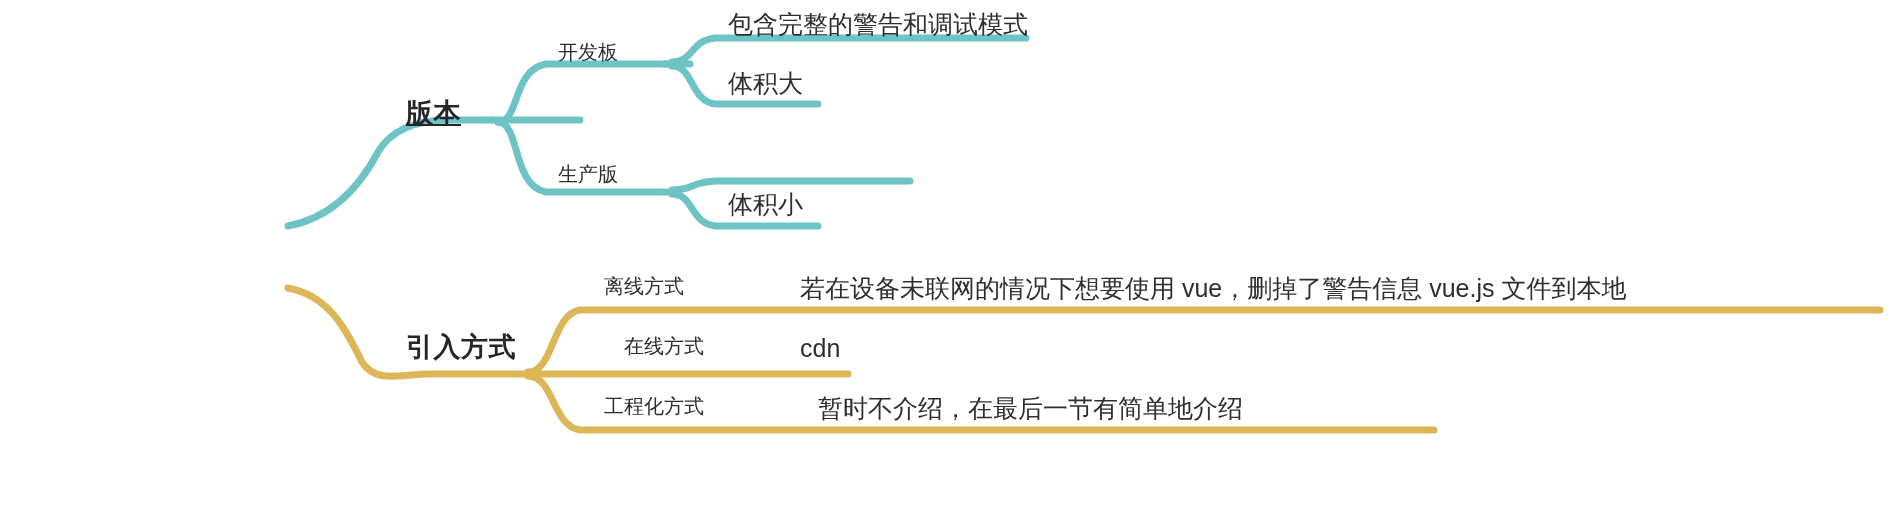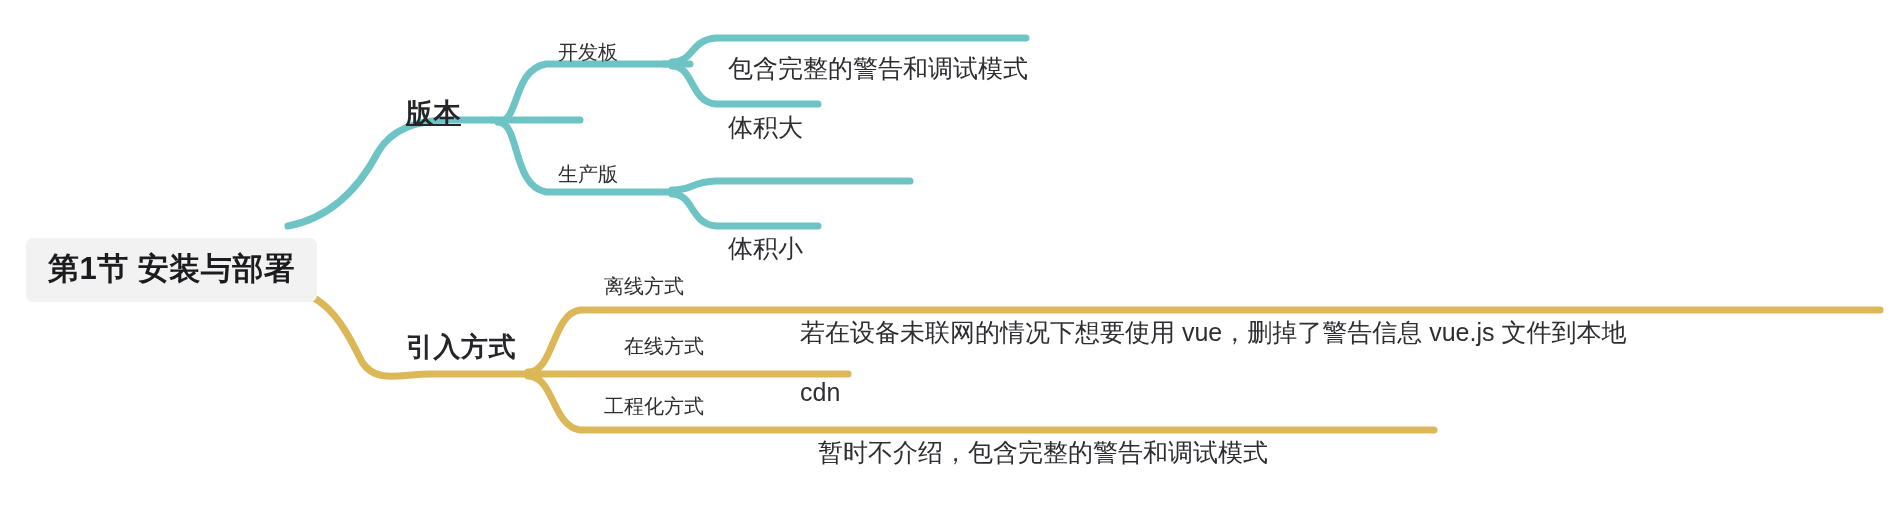--- a/index.html
+++ b/index.html
@@ -49,21 +49,20 @@
   }
   .node-l2 {
     font-size: 20px;
     font-weight: normal;
     color: #2e2e32;
   }
   .node-l3 {
     font-size: 25px;
     font-weight: normal;
     color: #2e2e32;
-    margin-top: 44px;
   }
 </style>
 </head>
 <body>
 
 <div id="mindmap">
 
   <svg id="branch-layer" viewBox="0 0 1900 532" xmlns="http://www.w3.org/2000/svg">
 
     <path d="M 288,226 C 330,218 358,190 378,152 C 392,128 418,120 450,120 L 492,120" fill="none" stroke="#6ec4c4" stroke-width="7" stroke-linecap="round"></path>
@@ -86,21 +85,20 @@
 
     <path d="M 288,288 C 330,296 346,330 362,362 C 376,384 400,374 430,374 L 534,374" fill="none" stroke="#dcb757" stroke-width="7" stroke-linecap="round"></path>
 
     <path d="M 528,372 C 554,372 552,314 580,310 L 1880,310" fill="none" stroke="#dcb757" stroke-width="7" stroke-linecap="round"></path>
 
     <path d="M 528,374 L 848,374" fill="none" stroke="#dcb757" stroke-width="7" stroke-linecap="round"></path>
 
     <path d="M 528,376 C 554,376 552,426 580,430 L 1434,430" fill="none" stroke="#dcb757" stroke-width="7" stroke-linecap="round"></path>
   </svg>
 
-  <div class="node node-root" style="left:26px; top:238px;">第1节 安装与部署</div>
 
   <div class="node node-l1" style="left:406px; top:100px;text-decoration:underline;">版本</div>
 
   <div class="node node-l2" style="left:558px; top:42px;">开发板</div>
 
   <div class="node node-l3" style="left:728px; top:12px;">包含完整的警告和调试模式</div>
 
   <div class="node node-l3" style="left:728px; top:71px;">体积大</div>
 
   <div class="node node-l2" style="left:558px; top:164px;">生产版</div>
@@ -113,15 +111,15 @@
   <div class="node node-l2" style="left:604px; top:276px;">离线方式</div>
 
   <div class="node node-l3" style="left:800px; top:276px;">若在设备未联网的情况下想要使用 vue，删掉了警告信息 vue.js 文件到本地</div>
 
   <div class="node node-l2" style="left:604px; top:336px;margin-left:20px;">在线方式</div>
 
   <div class="node node-l3" style="left:800px; top:336px;">cdn</div>
 
   <div class="node node-l2" style="left:604px; top:396px;">工程化方式</div>
 
-  <div class="node node-l3" style="left:818px; top:396px;">暂时不介绍，包含完整的警告和调试模式</div>
+  <div class="node node-l3" style="left:818px; top:396px;">暂时不介绍，在最后一节有简单地介绍</div>
 
 </div>
 
 </body></html>

